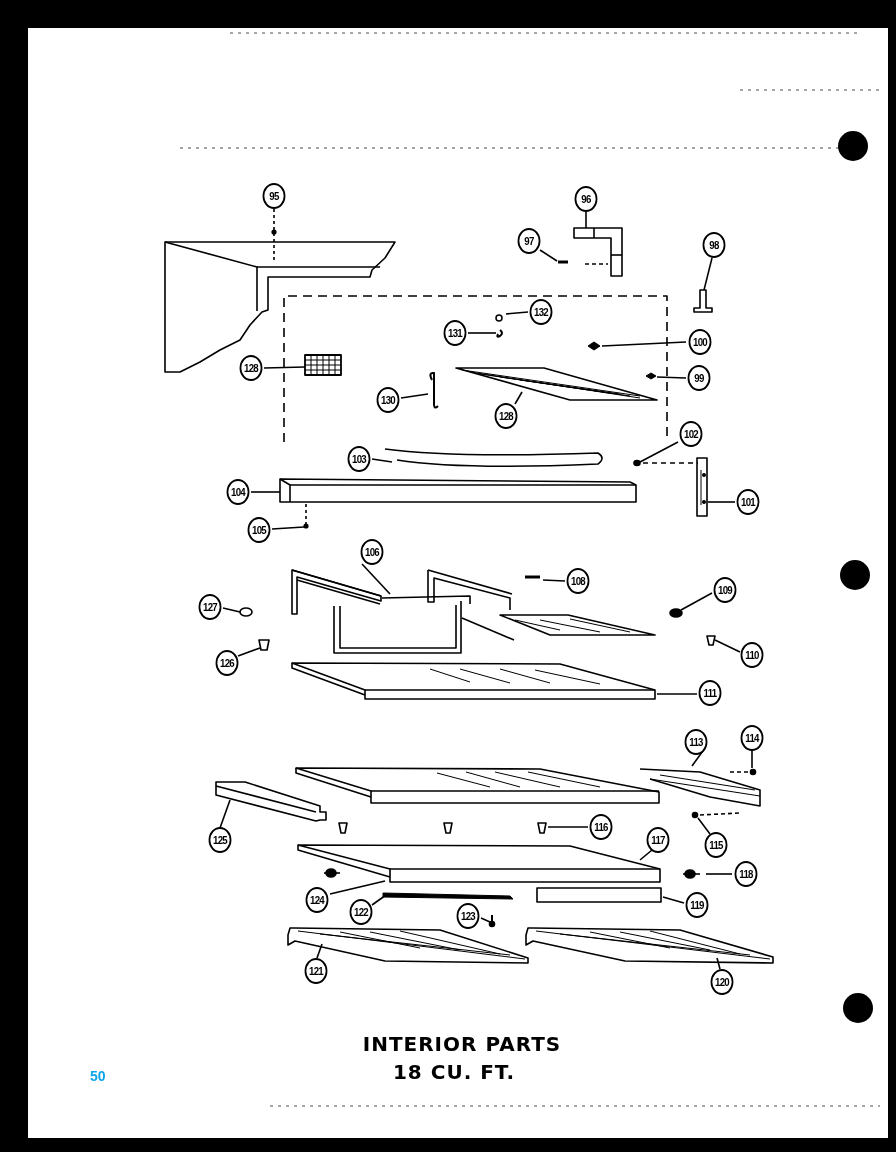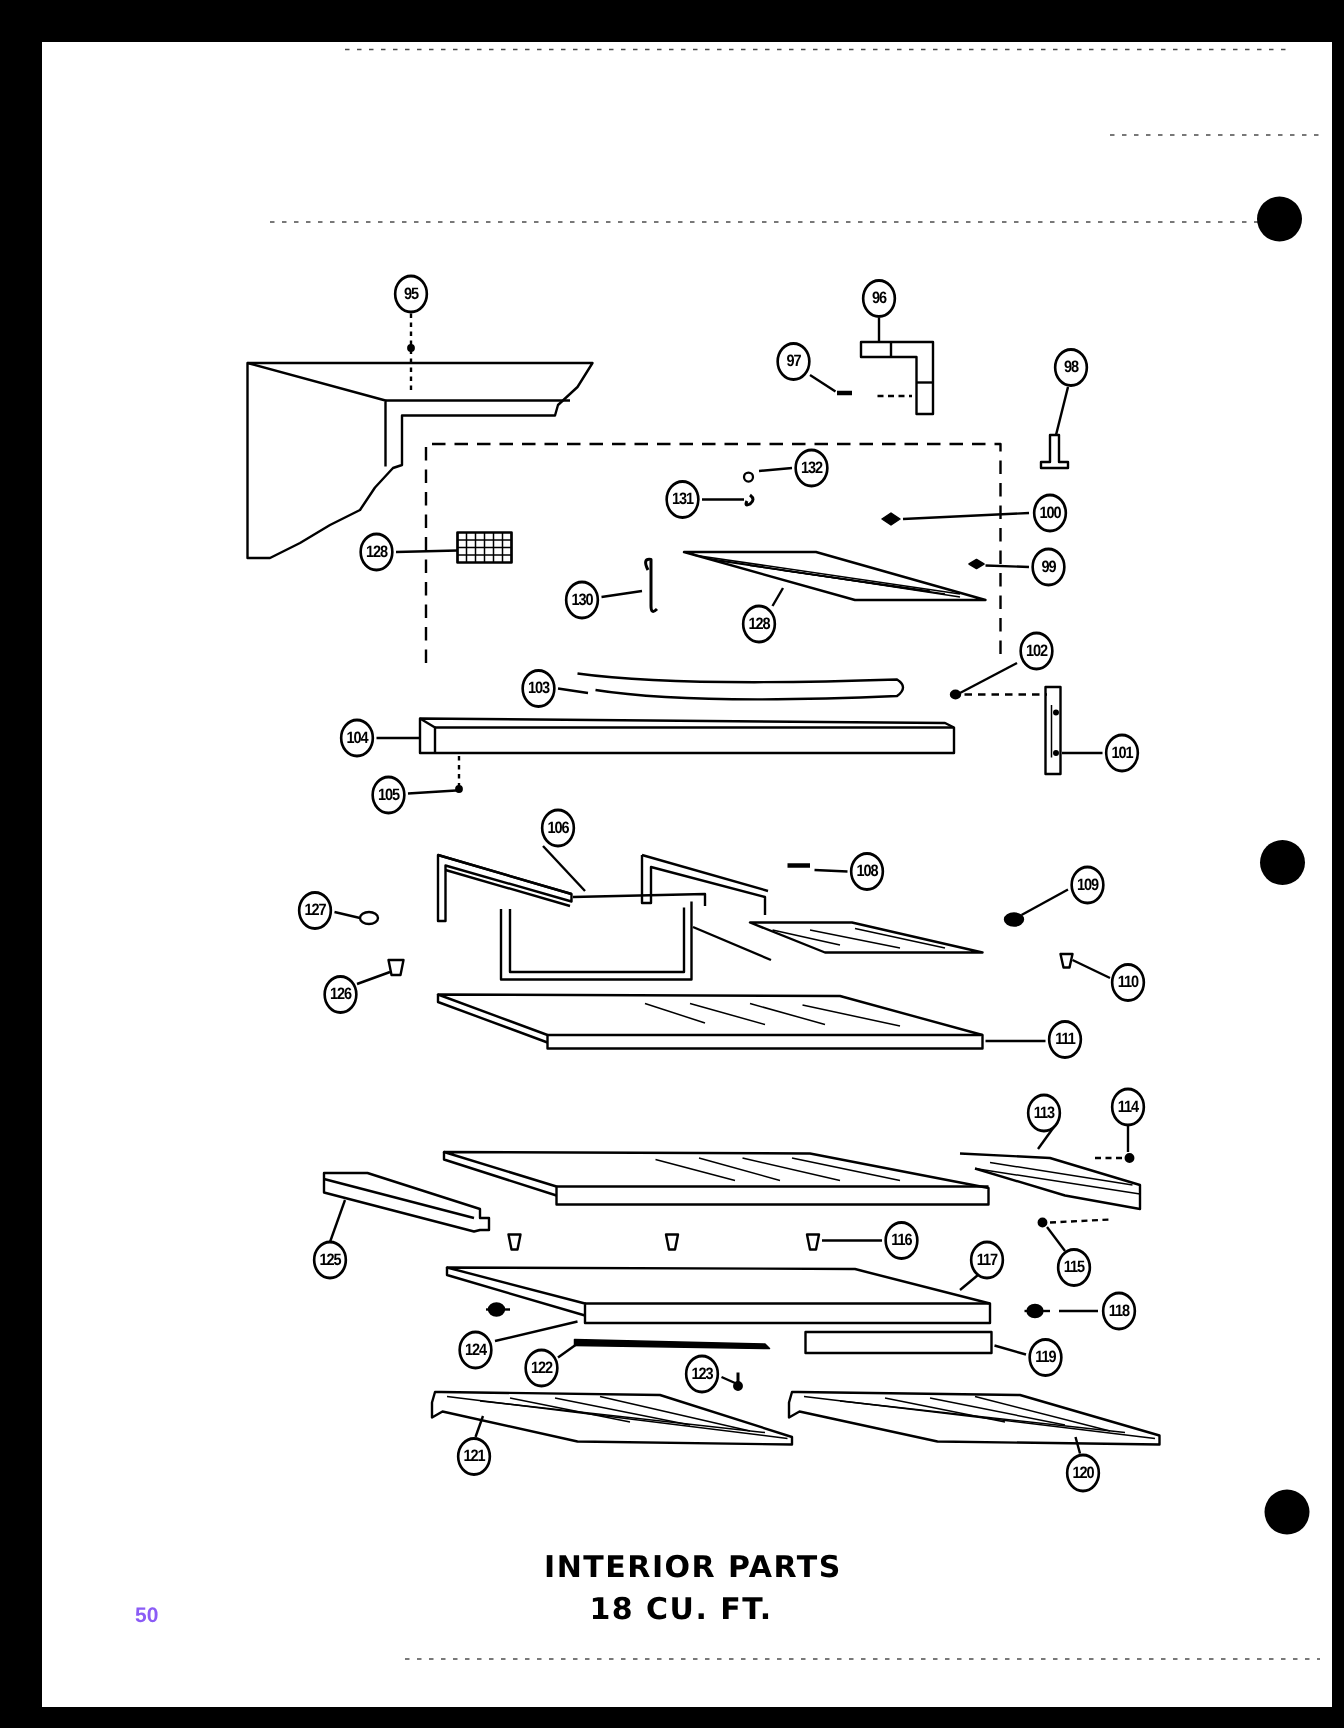--- a/index.html
+++ b/index.html
@@ -3,21 +3,21 @@
 <meta charset="utf-8">
 <style>
   html, body { margin:0; padding:0; }
   body { width:896px; height:1152px; background:#000; position:relative; overflow:hidden; font-family:"Liberation Sans", sans-serif; }
   .paper { position:absolute; left:28px; top:28px; width:860px; height:1110px; background:#fff; }
   .art { position:absolute; left:0; top:0; width:896px; height:1152px; }
   .callout { position:absolute; width:26px; height:26px; margin-left:-13px; margin-top:-13px; border:2px solid #000; border-radius:50%; background:#fff; box-sizing:border-box; display:flex; align-items:center; justify-content:center; font-family:"Liberation Sans", sans-serif; font-weight:bold; font-size:11px; letter-spacing:-0.8px; color:#000; transform:scaleX(0.88); }
   .title { position:absolute; left:0; width:896px; text-align:center; font-family:"DejaVu Sans", sans-serif; font-weight:bold; color:#000; letter-spacing:1px; }
   .t1 { top:1032px; font-size:20px; left:14px; }
   .t2 { top:1060px; font-size:20px; left:6px; }
-  .pagenum { position:absolute; left:90px; top:1068px; font-size:14px; font-weight:bold; font-family:"Liberation Sans", sans-serif; color:#8b5cf6; }
+  .pagenum { position:absolute; left:90px; top:1068px; font-size:14px; font-weight:bold; font-family:"Liberation Sans", sans-serif; color:#0ea5e9; }
   .hole { position:absolute; width:30px; height:30px; border-radius:50%; background:#000; margin-left:-15px; margin-top:-15px; }
 </style>
 </head>
 <body>
 
 <div class="paper"></div>
 
 <svg class="art" viewBox="0 0 896 1152" xmlns="http://www.w3.org/2000/svg" fill="none" stroke="#000" stroke-width="1.6" stroke-linejoin="round">
 
   <g stroke-width="1" stroke-dasharray="3 5" opacity="0.7">

